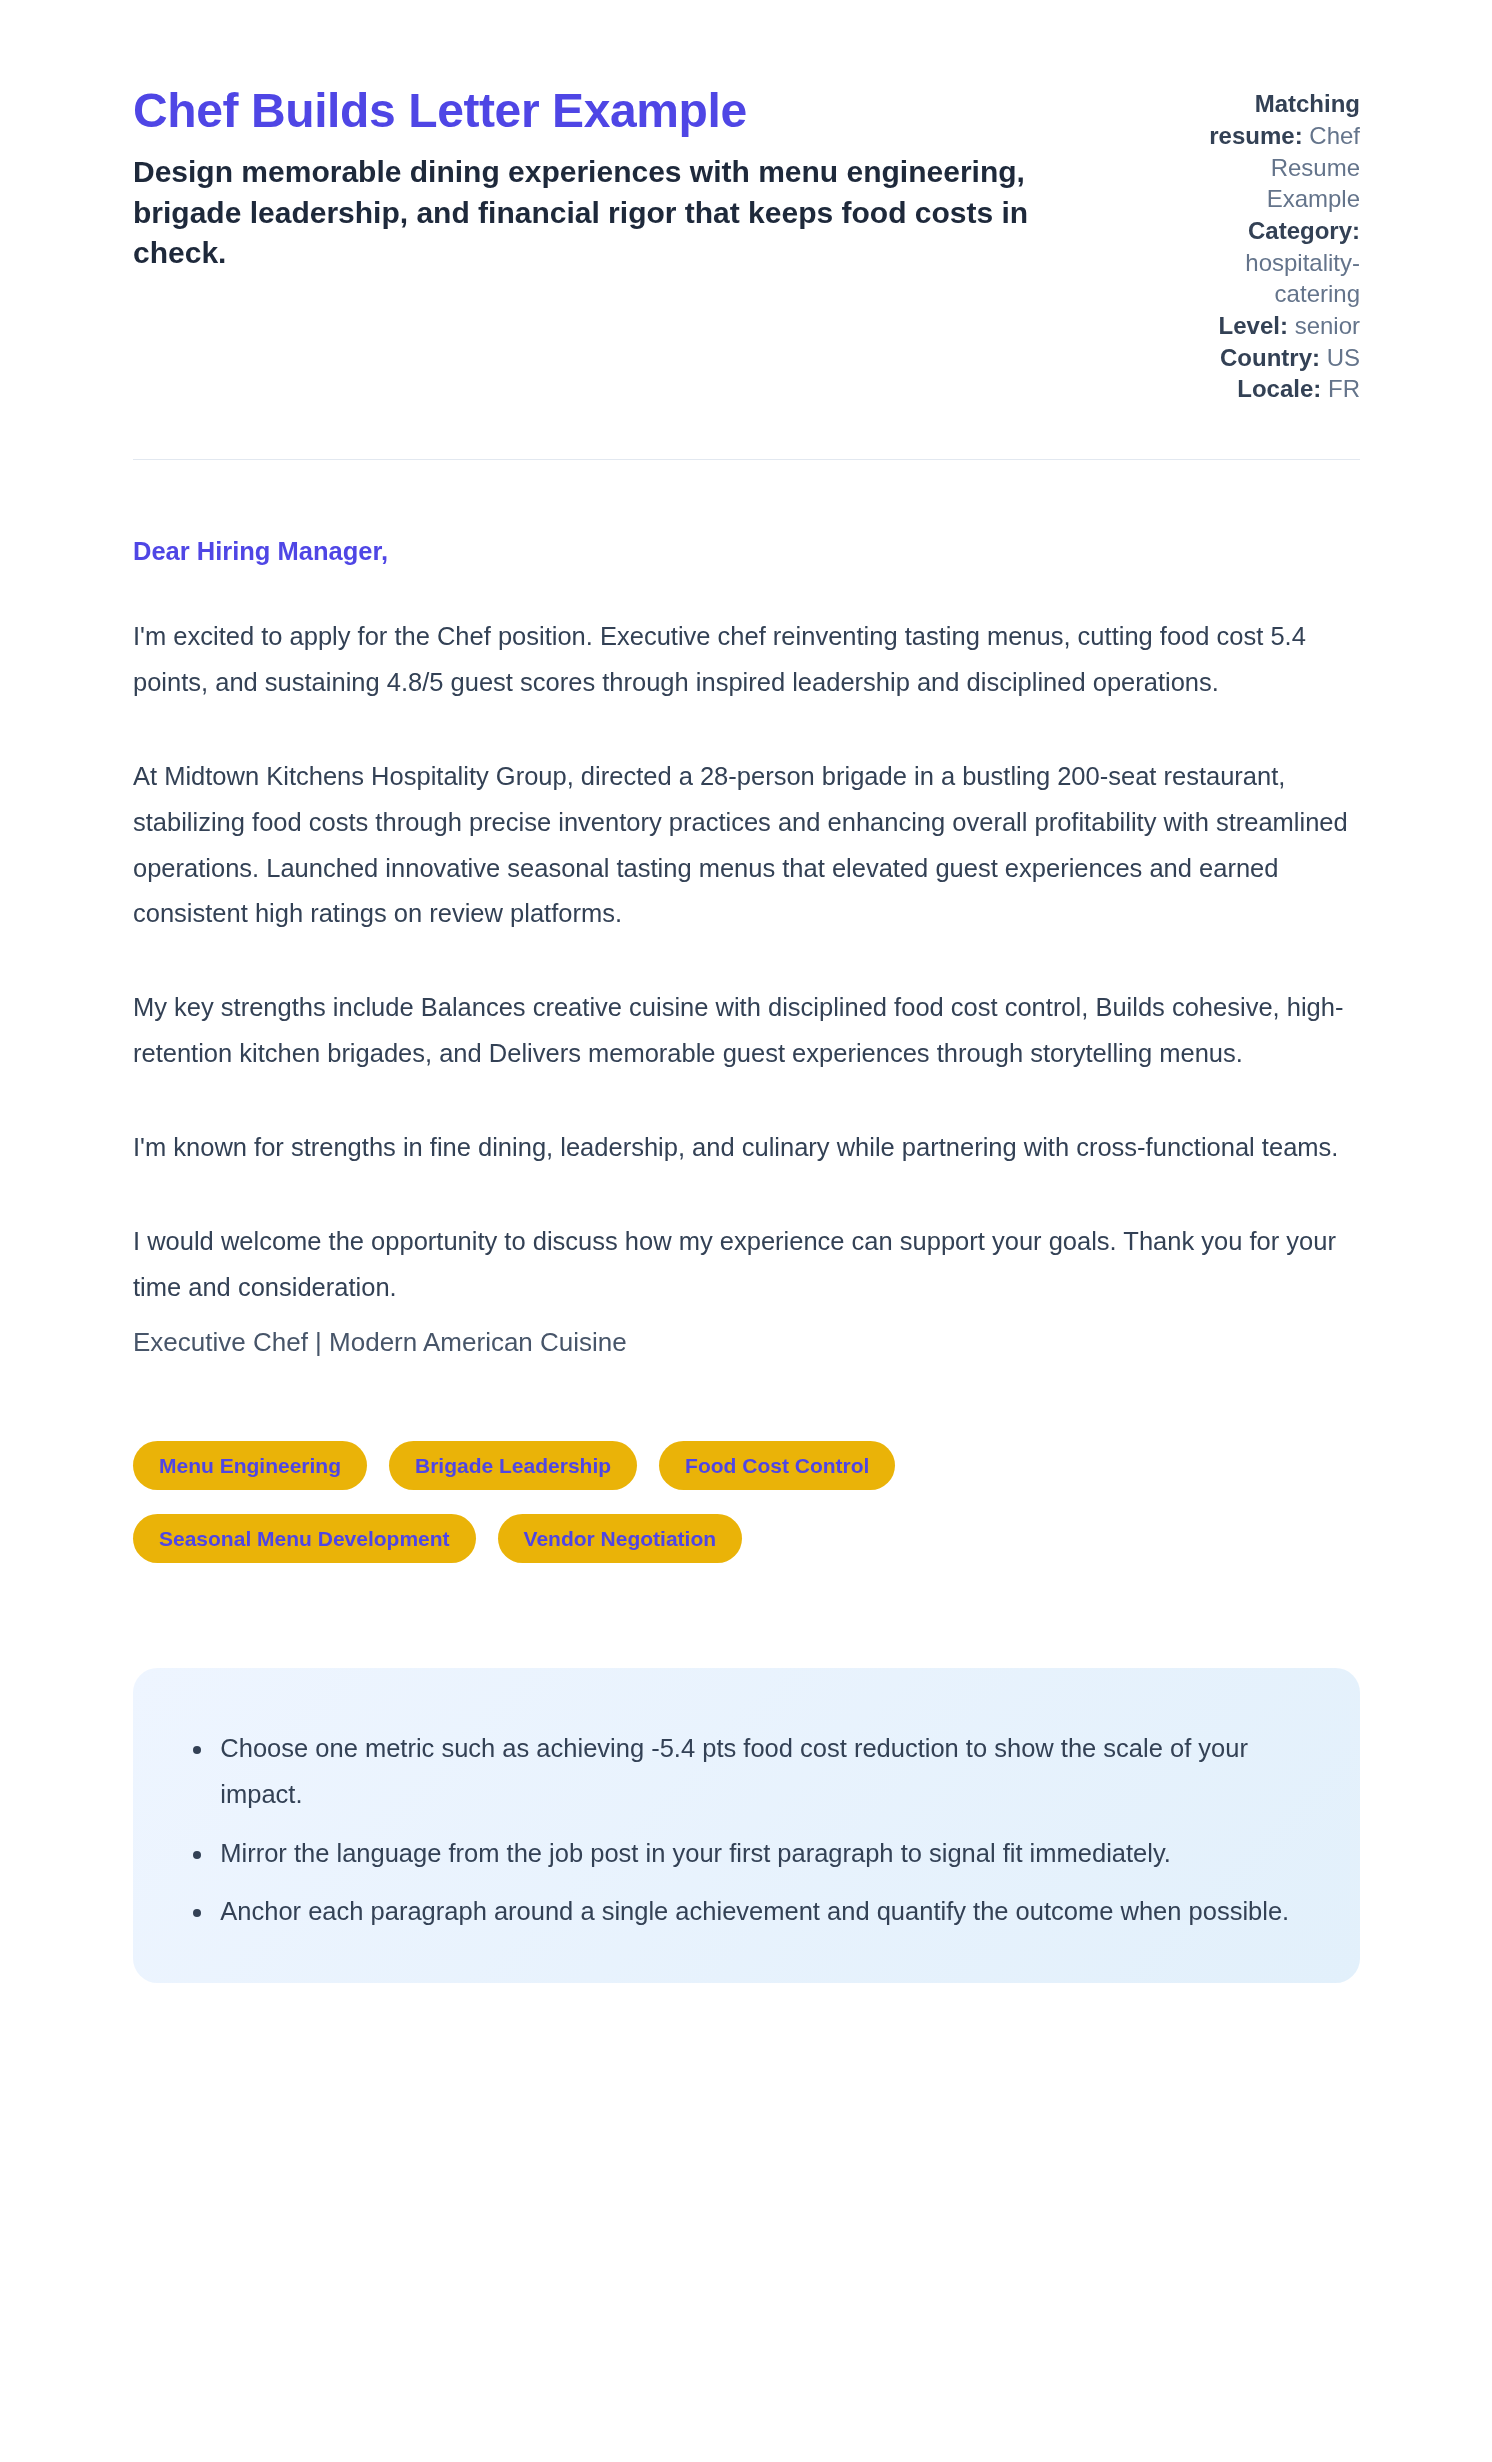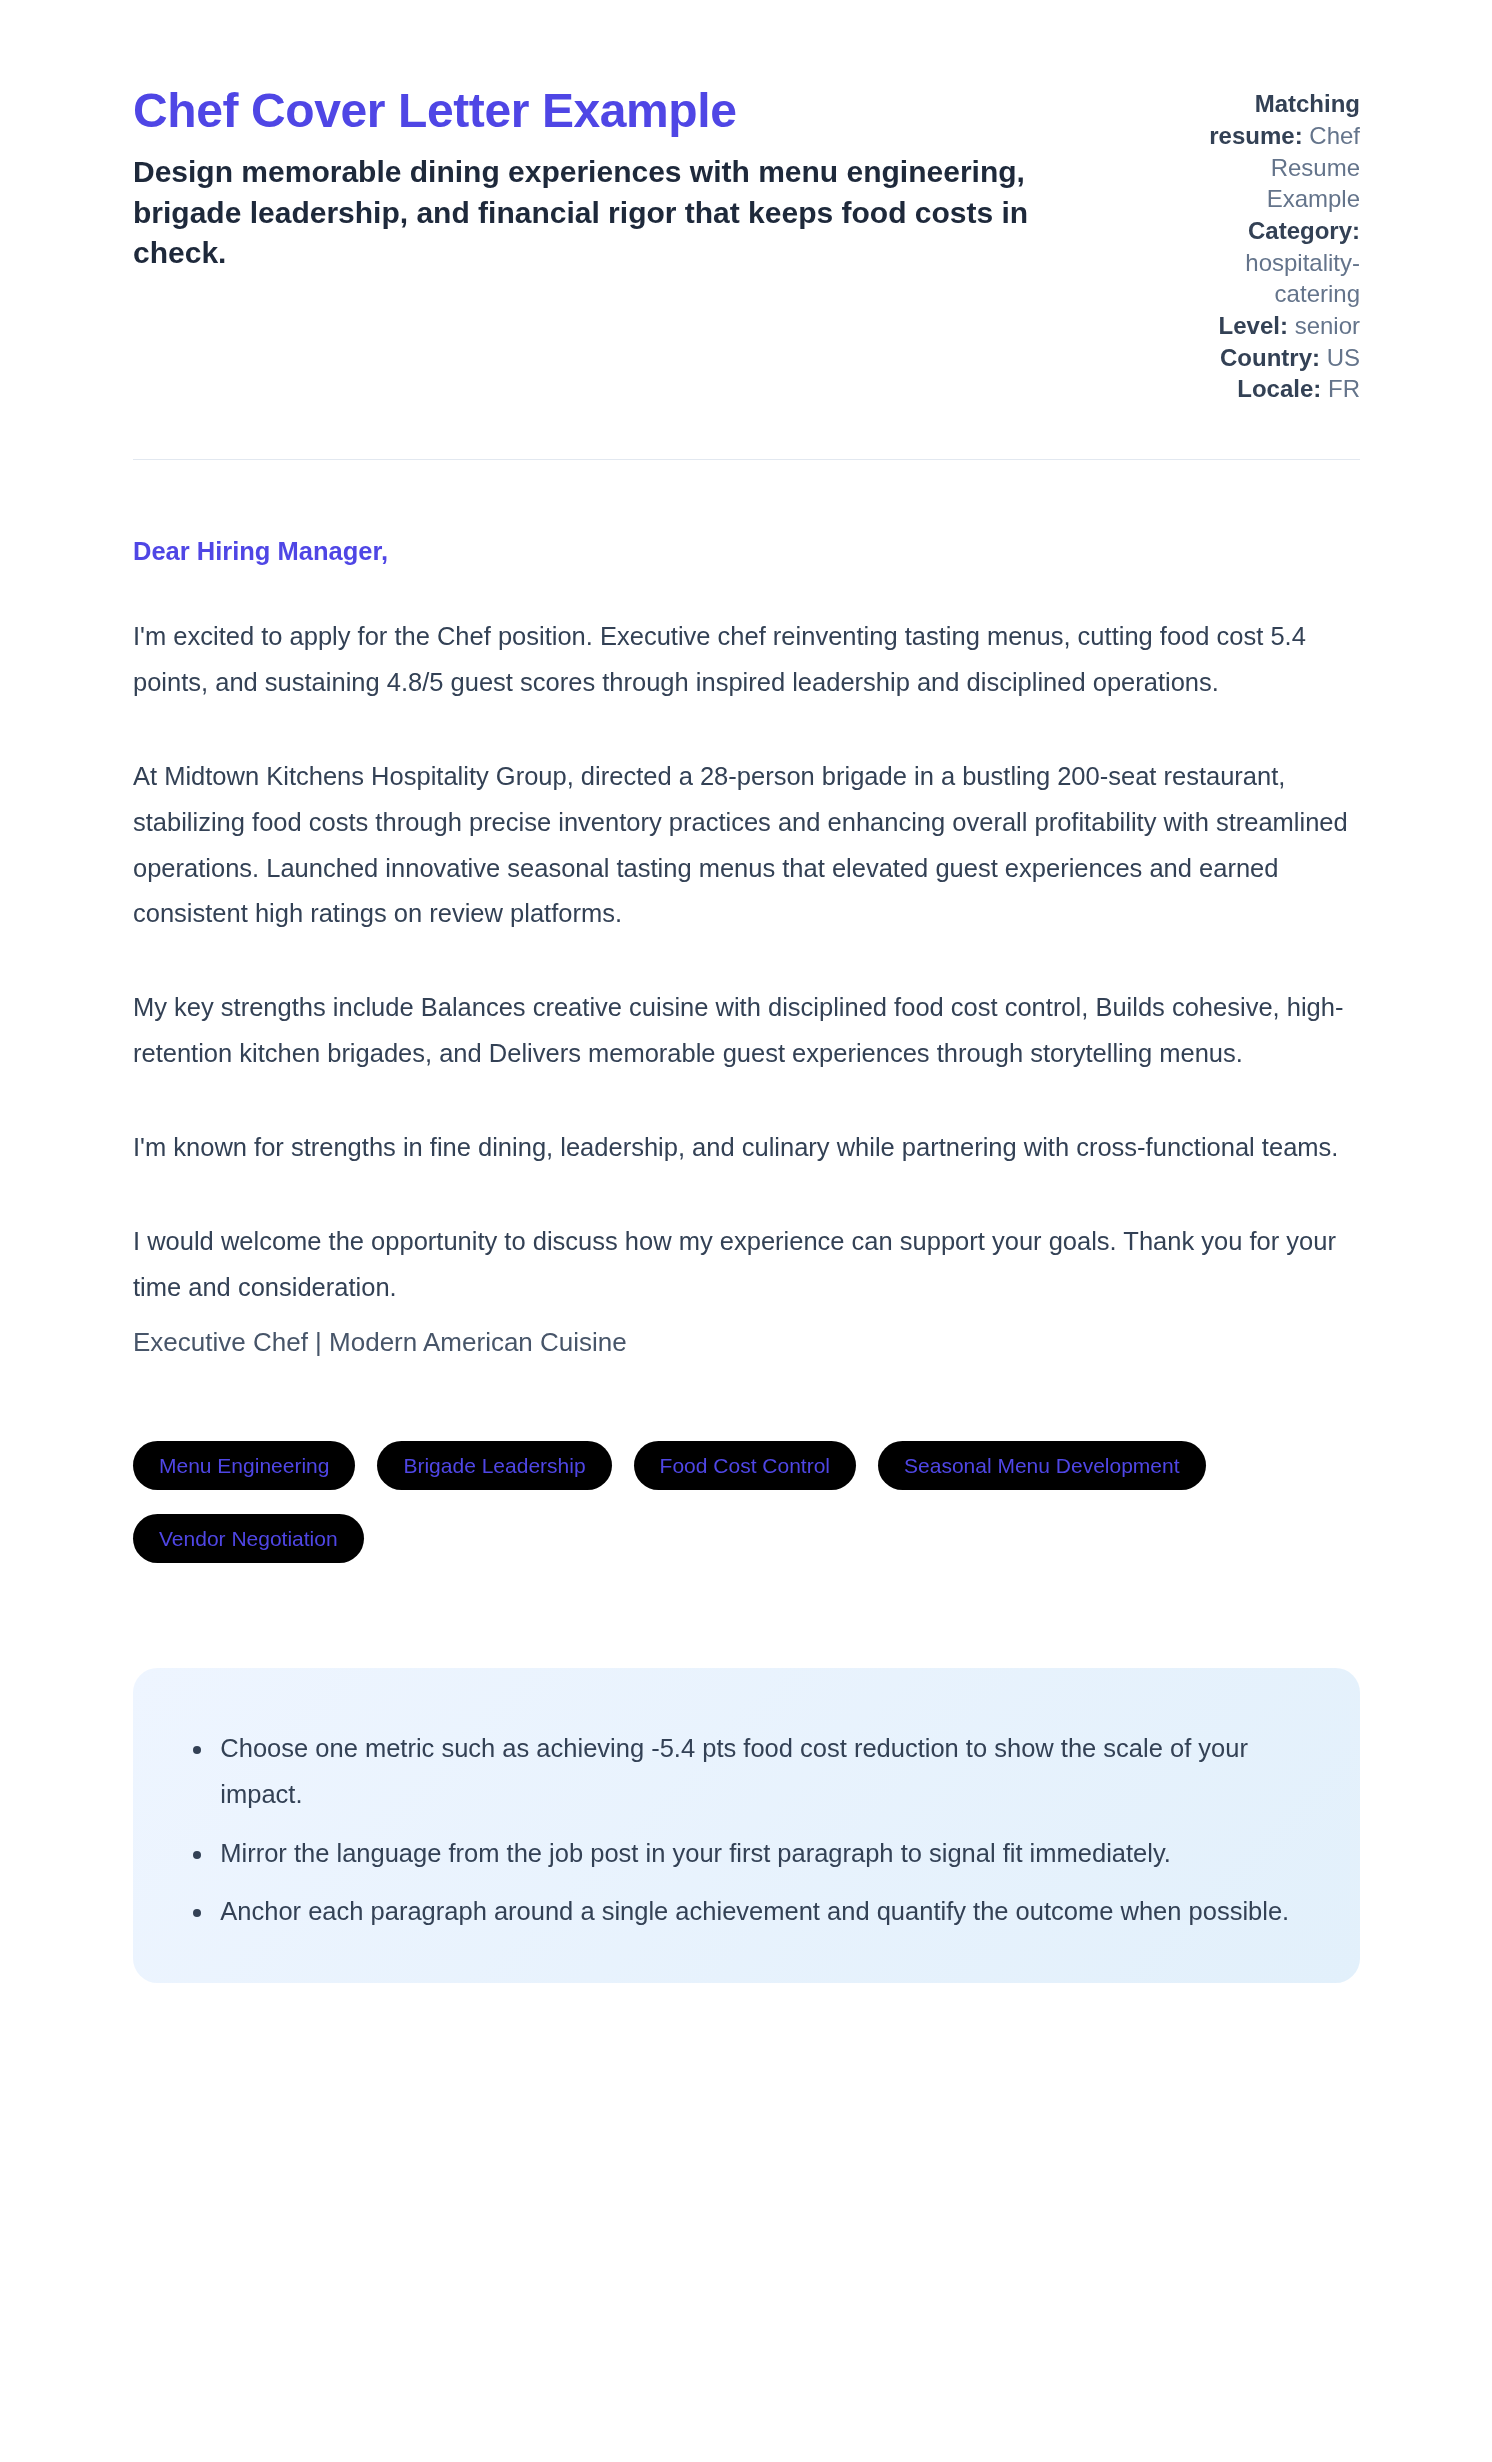--- a/index.html
+++ b/index.html
@@ -78,27 +78,28 @@
   
   .tags {
     margin-top: 83px;
     display: flex;
     flex-wrap: wrap;
     gap: 24px 22px;
     max-width: 1124px;
   }
   .chip {
     display: inline-block;
-    background: #000000;
+    background: #eab308;
     color: #4f46e5;
     font-size: 21px;
     line-height: 1;
     padding: 14px 26px;
     border-radius: 877px;
     white-space: nowrap;
+    font-weight: bold;
   }
 
   
   .callout {
     margin-top: 105px;
     background: linear-gradient(135deg, #eef5ff 0%, #e2f0fb 100%);
     border-radius: 24.6px;
     padding: 42px 44px 48px 40px;
   }
   .callout-title {
@@ -120,21 +121,21 @@
   }
   .callout-list li:last-child { margin-bottom: 0; }
 </style>
 </head>
 <body>
 
 <div class="page">
 
   <header class="header">
     <div class="header-left">
-      <h1 class="title">Chef Cover Letter Example</h1>
+      <h1 class="title">Chef Builds Letter Example</h1>
       <h2 class="subtitle">Design memorable dining experiences with menu engineering, brigade leadership, and financial rigor that keeps food costs in check.</h2>
     </div>
     <aside class="meta">
       <div class="meta-row"><span class="meta-label">Matching resume:</span> <span class="meta-value">Chef Resume Example</span></div>
       <div class="meta-row"><span class="meta-label">Category:</span> <span class="meta-value">hospitality-catering</span></div>
       <div class="meta-row"><span class="meta-label">Level:</span> <span class="meta-value">senior</span></div>
       <div class="meta-row"><span class="meta-label">Country:</span> <span class="meta-value">US</span></div>
       <div class="meta-row"><span class="meta-label">Locale:</span> <span class="meta-value">FR</span></div>
     </aside>
   </header>

